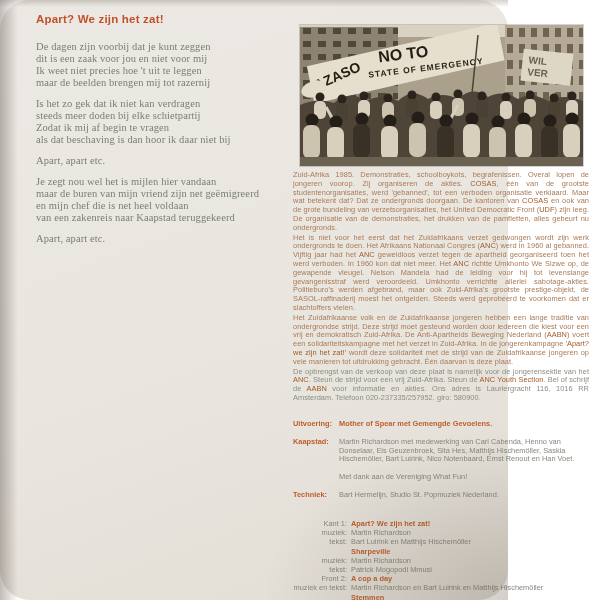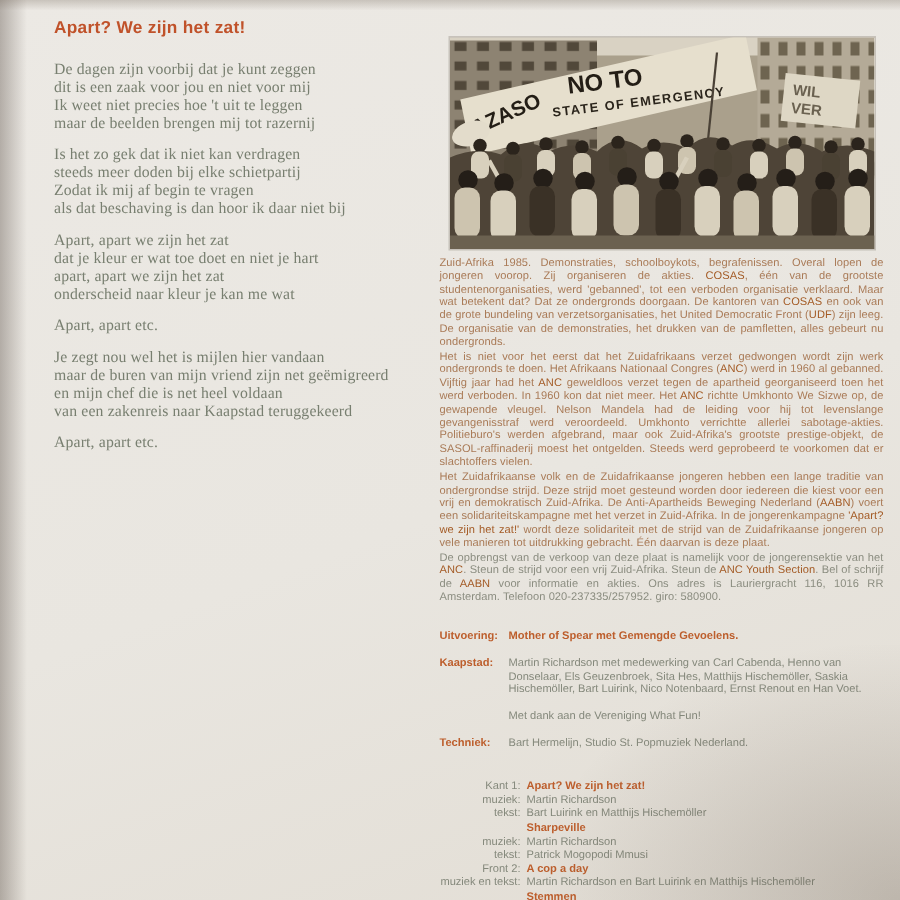--- a/index.html
+++ b/index.html
@@ -1,18 +1,18 @@
 <!DOCTYPE html>
 <html style="--page-bg: #e9e6e0; --heading: #c0522a; --lyrics: #787f70; --info-warm: #a97a56; --info-cool: #8b8d80; --em: #a35a24; --credit-label: #bd5e2c; --credit-value: #84887b;"><head>
 <meta charset="utf-8">
 <style>
   html,body{margin:0;padding:0;width:600px;height:600px;overflow:hidden;
     font-family:"Liberation Sans", sans-serif;}
-  .page{position:relative;width:600px;height:600px;
-    background:linear-gradient(160deg,#ece9e4 0%,#e9e6e0 55%,#e2ddd4 100%);}
+  .page{position:relative;width:508px;height:600px;
+    background:linear-gradient(160deg,#ece9e4 0%,#e9e6e0 55%,#e2ddd4 100%);border-radius:30px;}
   .page::before{content:"";position:absolute;left:0;top:0;bottom:0;width:18px;
     background:linear-gradient(90deg,rgba(70,58,50,.34),rgba(70,58,50,0));pointer-events:none;z-index:9;}
   .page::after{content:"";position:absolute;right:0;bottom:0;width:240px;height:170px;
     background:radial-gradient(ellipse at 100% 100%,rgba(95,82,70,.28),rgba(95,82,70,0) 72%);pointer-events:none;z-index:9;}
   .top-edge{position:absolute;left:0;top:0;right:0;height:7px;
     background:linear-gradient(rgba(120,108,95,.30),rgba(120,108,95,0));z-index:9;}
 
   
   .lyrics{position:absolute;left:36px;top:13px;width:258px;}
   .lyrics h1{margin:0 0 16px 0;font-size:11.5px;font-weight:bold;letter-spacing:.2px;
@@ -54,21 +54,20 @@
 <body>
 
 <div class="page">
   <div class="top-edge"></div>
 
   <div class="lyrics">
     <h1>Apart? We zijn het zat!</h1>
     <div>
         <p>De dagen zijn voorbij dat je kunt zeggen<br>dit is een zaak voor jou en niet voor mij<br>Ik weet niet precies hoe 't uit te leggen<br>maar de beelden brengen mij tot razernij</p>
         <p>Is het zo gek dat ik niet kan verdragen<br>steeds meer doden bij elke schietpartij<br>Zodat ik mij af begin te vragen<br>als dat beschaving is dan hoor ik daar niet bij</p>
-        <p>Apart, apart we zijn het zat<br>dat je kleur er wat toe doet en niet je hart<br>apart, apart we zijn het zat<br>onderscheid naar kleur je kan me wat</p>
         <p>Apart, apart etc.</p>
         <p>Je zegt nou wel het is mijlen hier vandaan<br>maar de buren van mijn vriend zijn net geëmigreerd<br>en mijn chef die is net heel voldaan<br>van een zakenreis naar Kaapstad teruggekeerd</p>
         <p>Apart, apart etc.</p>
       </div>
   </div>
 
   <div class="photo">
     <svg viewBox="0 0 283 141" width="283" height="141" preserveAspectRatio="none">
       <defs>
         <pattern id="win" width="15" height="13" patternUnits="userSpaceOnUse">

